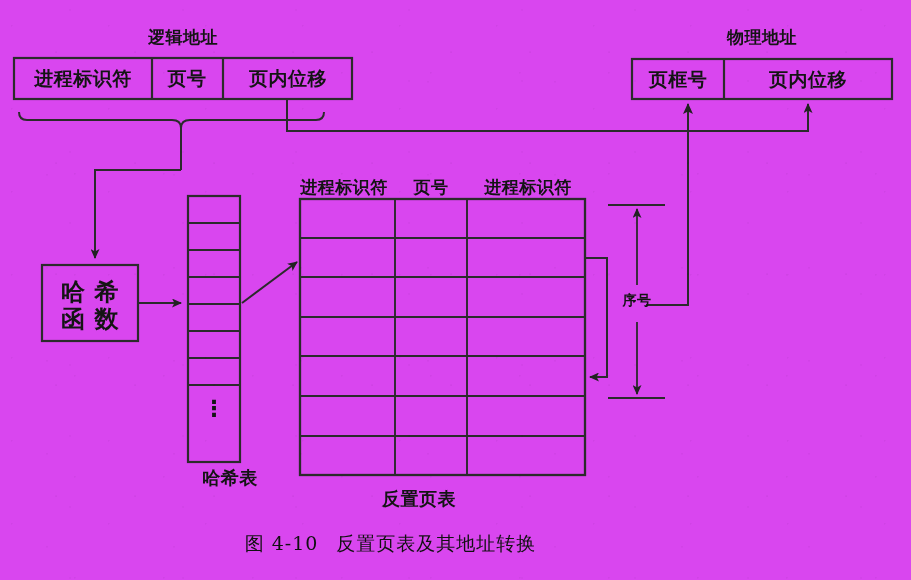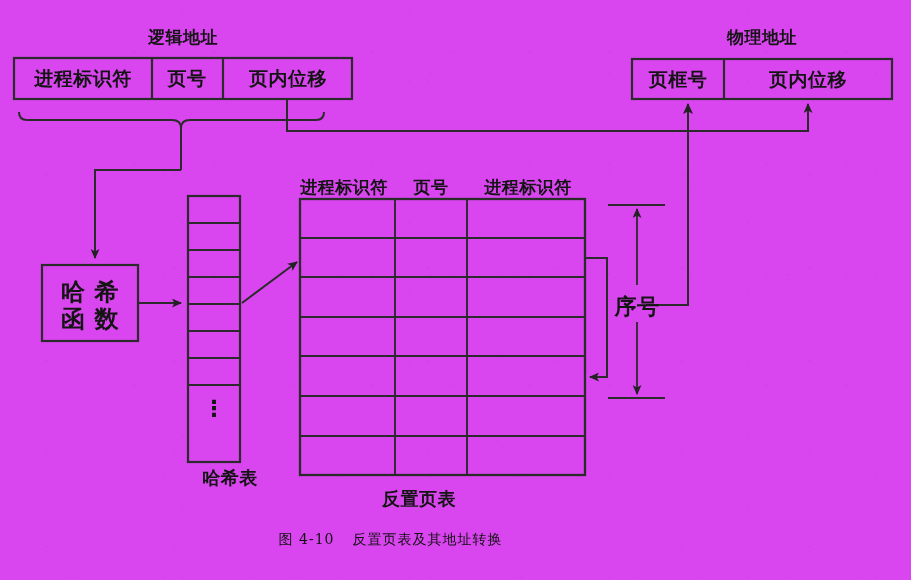--- a/index.html
+++ b/index.html
@@ -40,34 +40,34 @@
   .t-cell {
     font-size: 19px;
   }
   .t-colhead {
     font-size: 17px;
   }
   .t-foot {
     font-size: 18px;
   }
   .t-side {
-    font-size: 22px;
+    font-size: 14px;
   }
   .t-box2 {
     font-size: 24px;
     line-height: 1.12;
     text-align: center;
     font-weight: bold;
   }
   .caption {
     position: absolute;
     left: 0;
     width: 781px;
     text-align: center;
-    font-size: 14px;
+    font-size: 19px;
     font-family: "DejaVu Serif", "Liberation Serif", serif;
     color: #111;
     letter-spacing: 1px;
   }
   .caption .cap-num { margin-right: 18px; }
   .grain {
     position: absolute;
     left: 0; top: 0;
     width: 911px; height: 580px;
     pointer-events: none;

